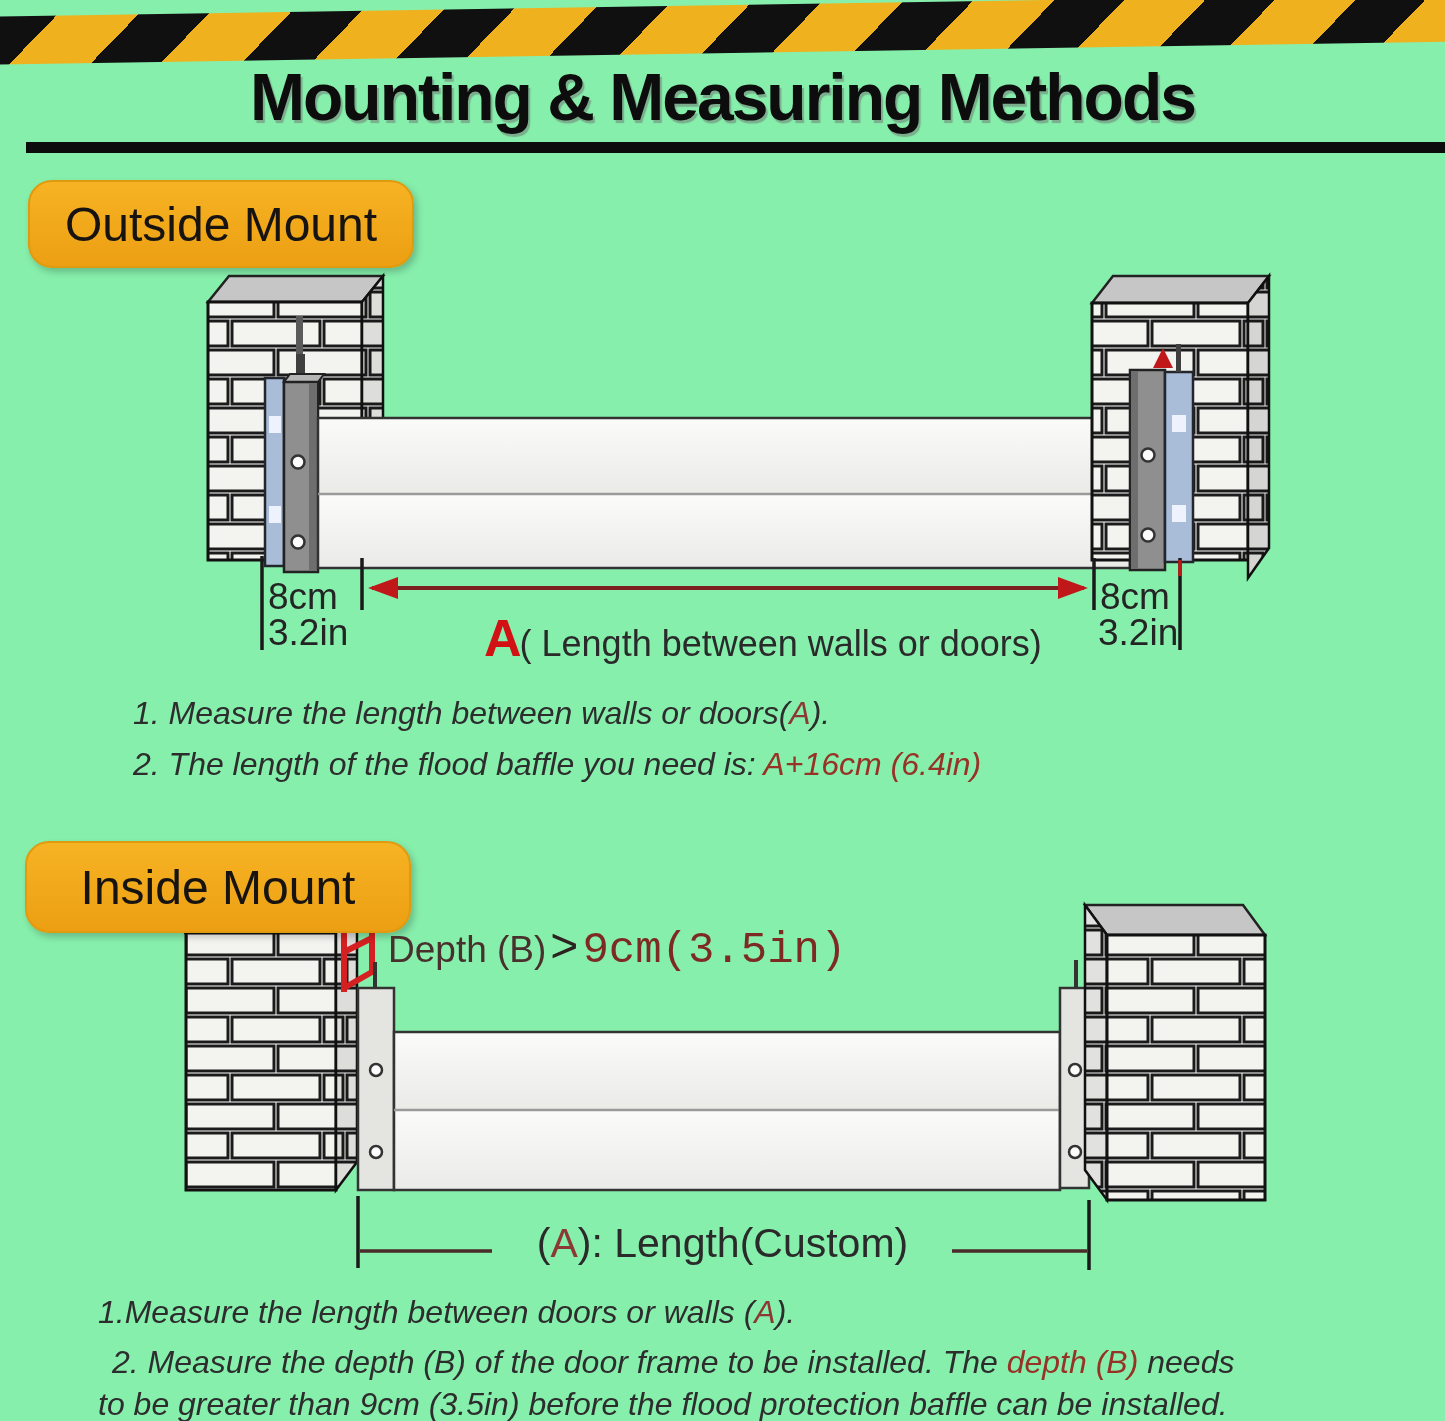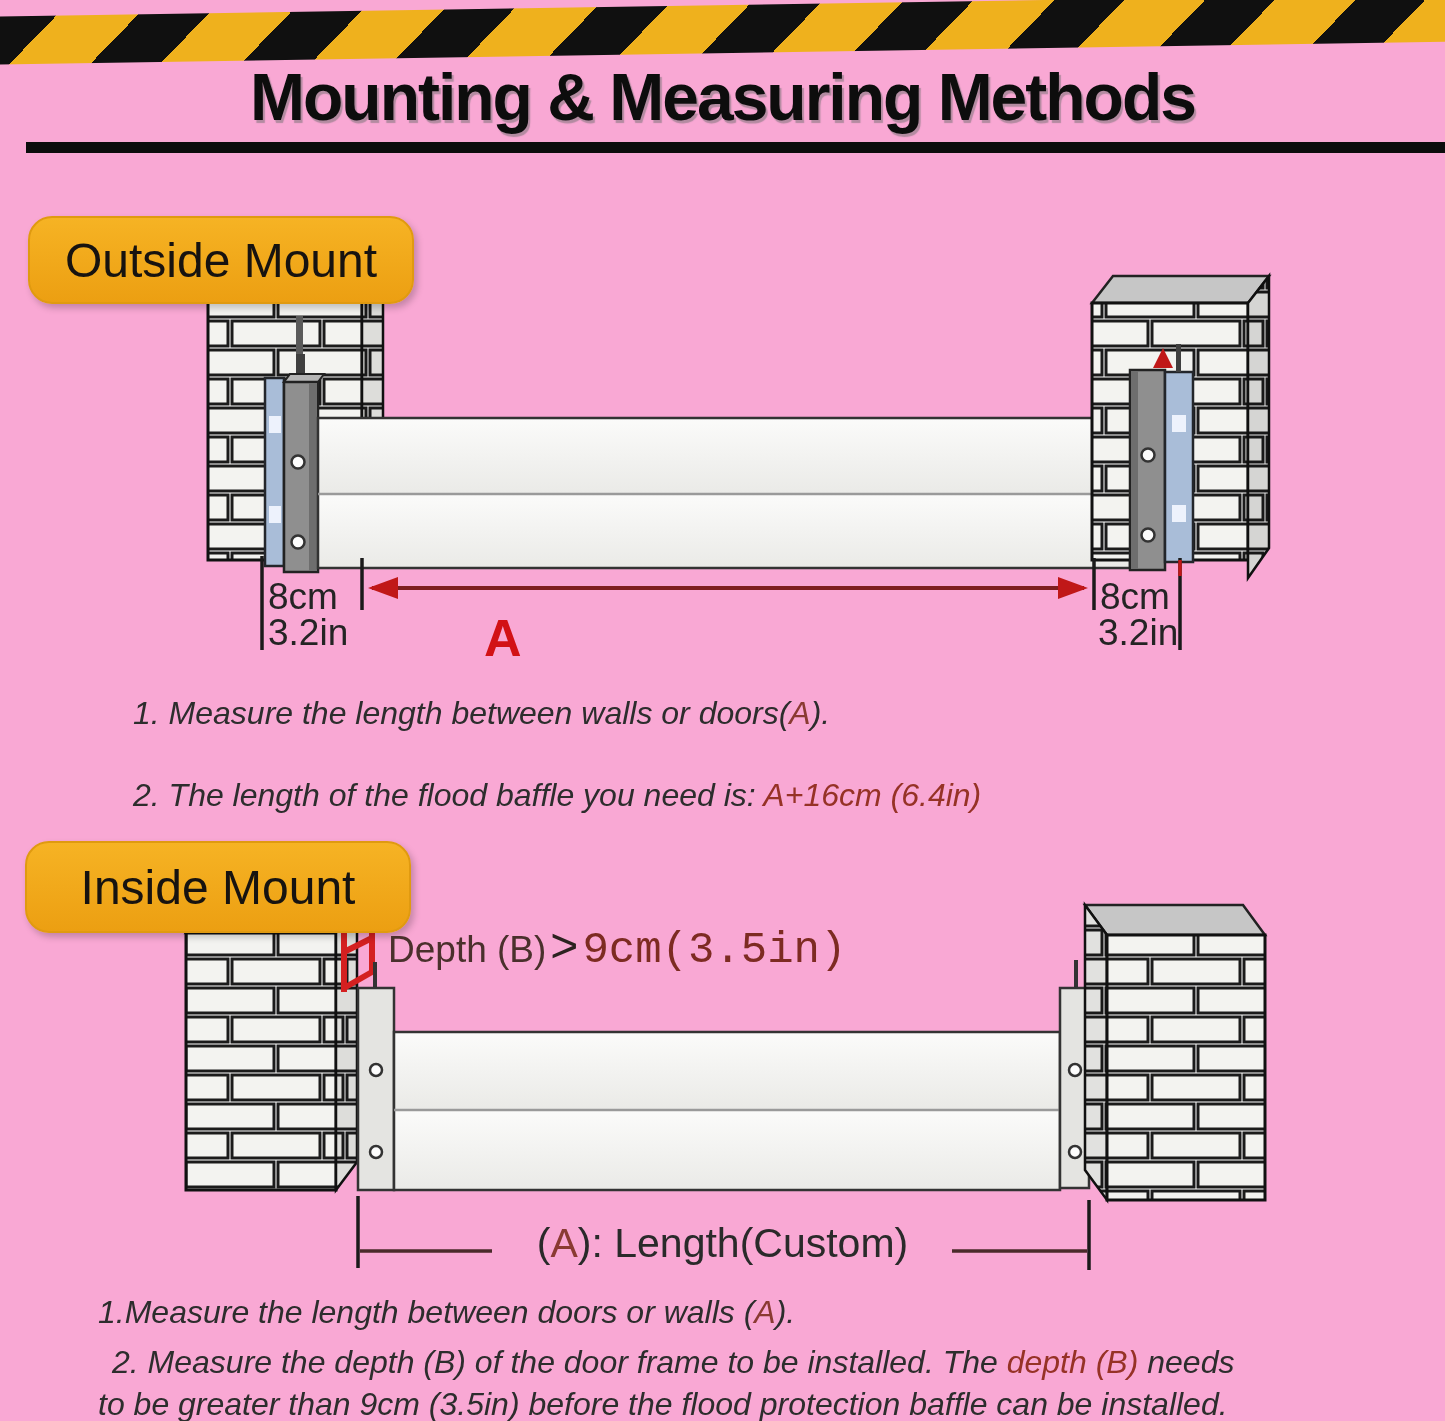--- a/index.html
+++ b/index.html
@@ -1,33 +1,33 @@
 <!DOCTYPE html>
 <html><head>
 <meta charset="utf-8">
 <style>
   html,body{margin:0;padding:0;background:#ffffff;}
-  .page{position:relative;width:1445px;height:1421px;background:#f9a8d4;overflow:hidden;
+  .page{position:relative;width:1445px;height:1421px;background:#86efac;overflow:hidden;
         font-family:"Liberation Sans","DejaVu Sans",sans-serif;color:#1c1c1c;}
 
   
   .hazard{position:absolute;top:5px;left:-14px;width:1480px;height:48px;
           background:repeating-linear-gradient(135deg,#101010 0 50px,#efb11d 50px 108px);
           transform:rotate(-0.9deg);}
   .title{position:absolute;top:52px;left:0;width:1445px;height:90px;
          display:flex;align-items:center;justify-content:center;
          font-size:66px;font-weight:bold;letter-spacing:-2px;color:#0d0d0d;
          text-shadow:2px 3px 1px rgba(110,110,110,.5);}
   .blackbar{position:absolute;top:142px;left:26px;width:1419px;height:11px;background:#0c0c0c;}
 
   
   .badge{position:absolute;display:flex;align-items:center;justify-content:center;
          background:linear-gradient(#f6b324,#ec9f12);border:2px solid #e09a10;border-radius:24px;
          box-shadow:3px 4px 7px rgba(0,0,0,.22);font-size:48px;color:#171310;}
-  .badge.outside{left:28px;top:180px;width:382px;height:84px;margin-top:36px;}
+  .badge.outside{left:28px;top:180px;width:382px;height:84px;}
   .badge.inside{left:25px;top:806px;width:382px;height:88px;margin-top:35px;}
 
   
   .diagram-svg{position:absolute;top:0;left:0;width:1445px;height:1421px;}
 
   
   .dim-txt{position:absolute;font-size:37px;color:#242424;white-space:nowrap;line-height:1;}
   .span-label{position:absolute;left:484px;top:608px;display:flex;align-items:baseline;white-space:nowrap;}
   .span-label .big-a{font-size:52px;font-weight:bold;color:#d21115;letter-spacing:-2px;}
   .span-label .rest{font-size:36px;color:#2a2a2a;}
@@ -196,26 +196,27 @@
 
   <div class="badge outside">Outside Mount</div>
 
   <div class="dim-txt" style="left:268px;top:578px;">8cm</div>
   <div class="dim-txt" style="left:268px;top:614px;">3.2in</div>
   <div class="dim-txt" style="left:1100px;top:578px;">8cm</div>
   <div class="dim-txt" style="left:1098px;top:614px;">3.2in</div>
 
   <div class="span-label">
     <span class="big-a">A</span>
+      <span class="rest">( Length between walls or doors)</span>
   </div>
 
   <div class="step" style="left:133px;top:694px;">
     <span>1. Measure the length between walls or doors(</span><span class="dark-a">A</span><span>).</span>
   </div>
-  <div class="step" style="left:133px;top:776px;">
+  <div class="step" style="left:133px;top:745px;">
     <span>2. The length of the flood baffle you need is: </span><span class="red">A+16cm (6.4in)</span>
   </div>
 
   <div class="badge inside">Inside Mount</div>
 
   <div class="depth-label">
     <span class="d1">Depth (B)</span>
     <span class="d2">&gt;</span>
     <span class="d3">9cm(3.5in)</span>
   </div>

